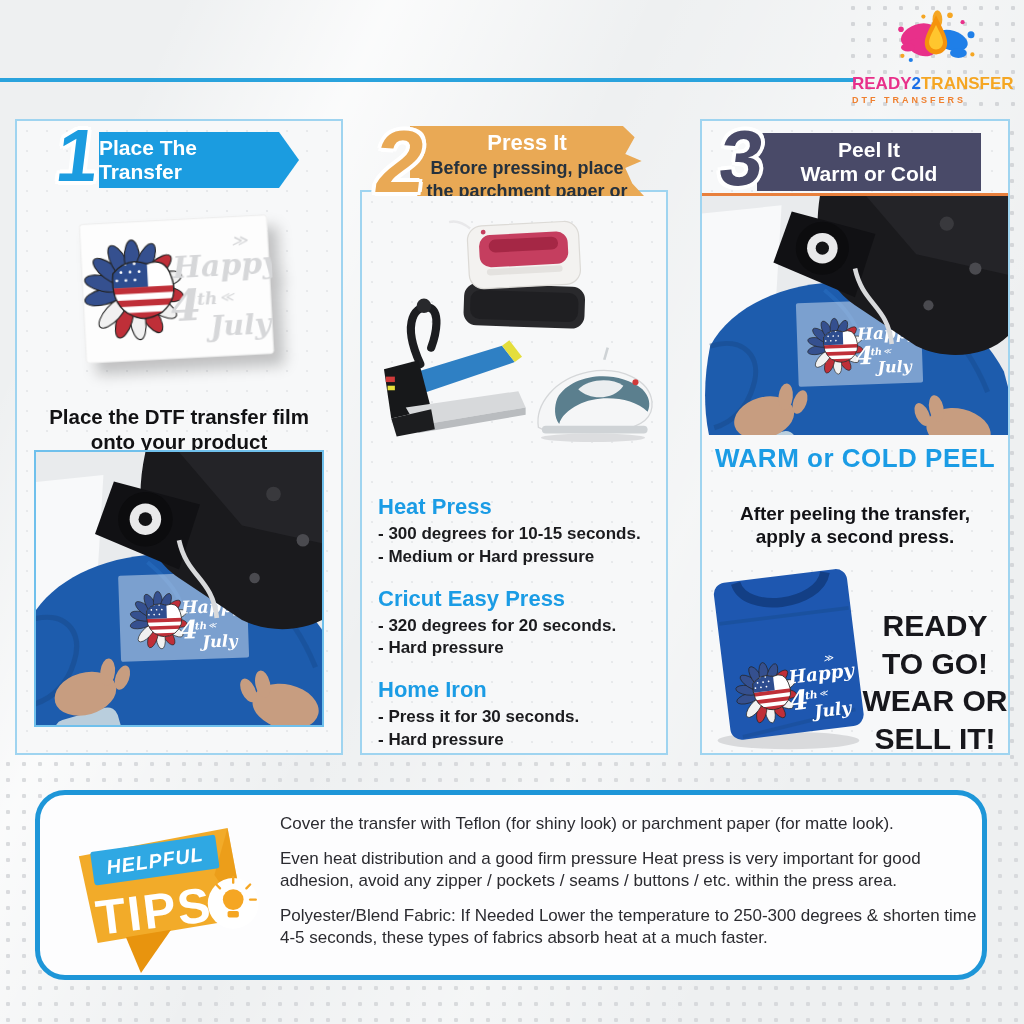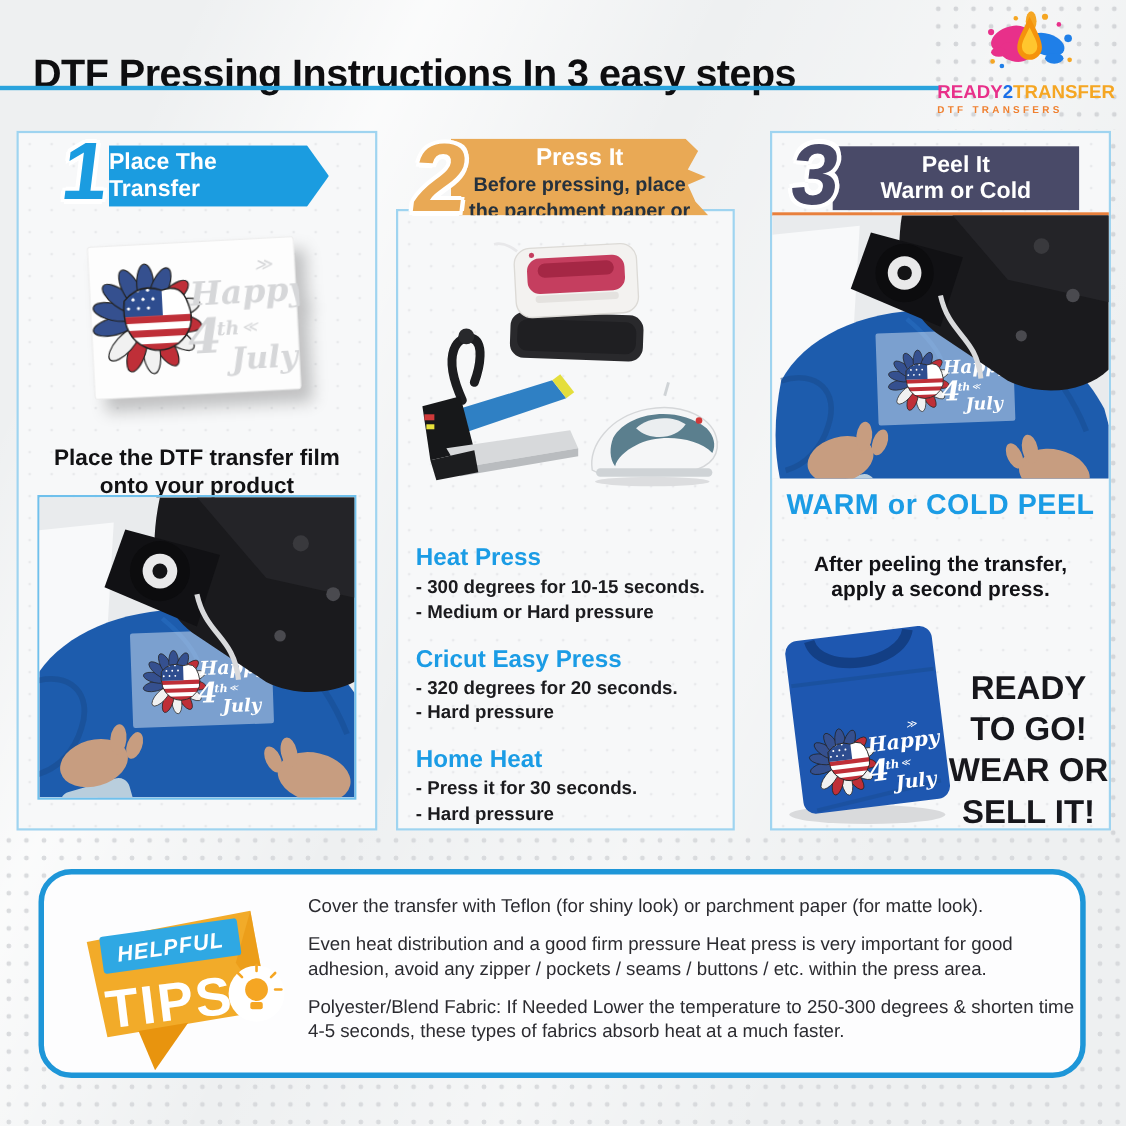--- a/index.html
+++ b/index.html
@@ -229,21 +229,20 @@
         <path d="M12,96 C8,70 30,40 70,32 C108,25 140,42 143,66 C145,84 132,96 104,99 L22,101 Z" fill="#f5f6f7" stroke="#d5d7d9" stroke-width="1.5"></path>
         <path d="M34,62 C50,34 102,28 132,52 C140,60 142,70 138,78 C120,60 80,58 58,70 C46,76 38,84 36,92 C30,84 30,72 34,62 Z" fill="#5b7f8e"></path>
         <path d="M58,52 C70,40 96,38 110,48 C100,64 72,66 58,52 Z" fill="#ebeef0"></path>
         <rect x="16" y="94" width="122" height="9" rx="4.5" fill="#cfd3d6"></rect>
         <circle cx="124" cy="44" r="3.5" fill="#d03a3a"></circle>
         <path d="M88,18 L92,4" stroke="#cfd3d6" stroke-width="3"></path>
       </symbol>
     </defs>
   </svg>
 
-  <h1 class="title">DTF Pressing Instructions In 3 easy steps</h1>
   <div class="title-underline"></div>
   <div class="logo">
     <svg class="logo-splash" viewBox="0 0 160 100">
       <g fill="#e8308a">
         <ellipse cx="55" cy="45" rx="26" ry="16" transform="rotate(-20 55 45)"></ellipse>
         <ellipse cx="60" cy="62" rx="20" ry="12" transform="rotate(15 60 62)"></ellipse>
         <ellipse cx="40" cy="62" rx="10" ry="6"></ellipse>
         <circle cx="30" cy="36" r="4"></circle>
           <circle cx="118" cy="26" r="3"></circle>
       </g>
@@ -308,21 +307,21 @@
         <div class="spec-h">Heat Press</div>
         <div class="spec-l">- 300 degrees for 10-15 seconds.</div>
         <div class="spec-l">- Medium or Hard pressure</div>
       </div>
       <div class="spec">
         <div class="spec-h">Cricut Easy Press</div>
         <div class="spec-l">- 320 degrees for 20 seconds.</div>
         <div class="spec-l">- Hard pressure</div>
       </div>
       <div class="spec">
-        <div class="spec-h">Home Heat</div>
+        <div class="spec-h">Home Iron</div>
         <div class="spec-l">- Press it for 30 seconds.</div>
         <div class="spec-l">- Hard pressure</div>
       </div>
     </div>
   </section>
 
   <section class="panel panel3">
     <span class="step-num num3">3</span>
     <div class="banner banner-navy">
       <span class="bt">Peel It</span>

